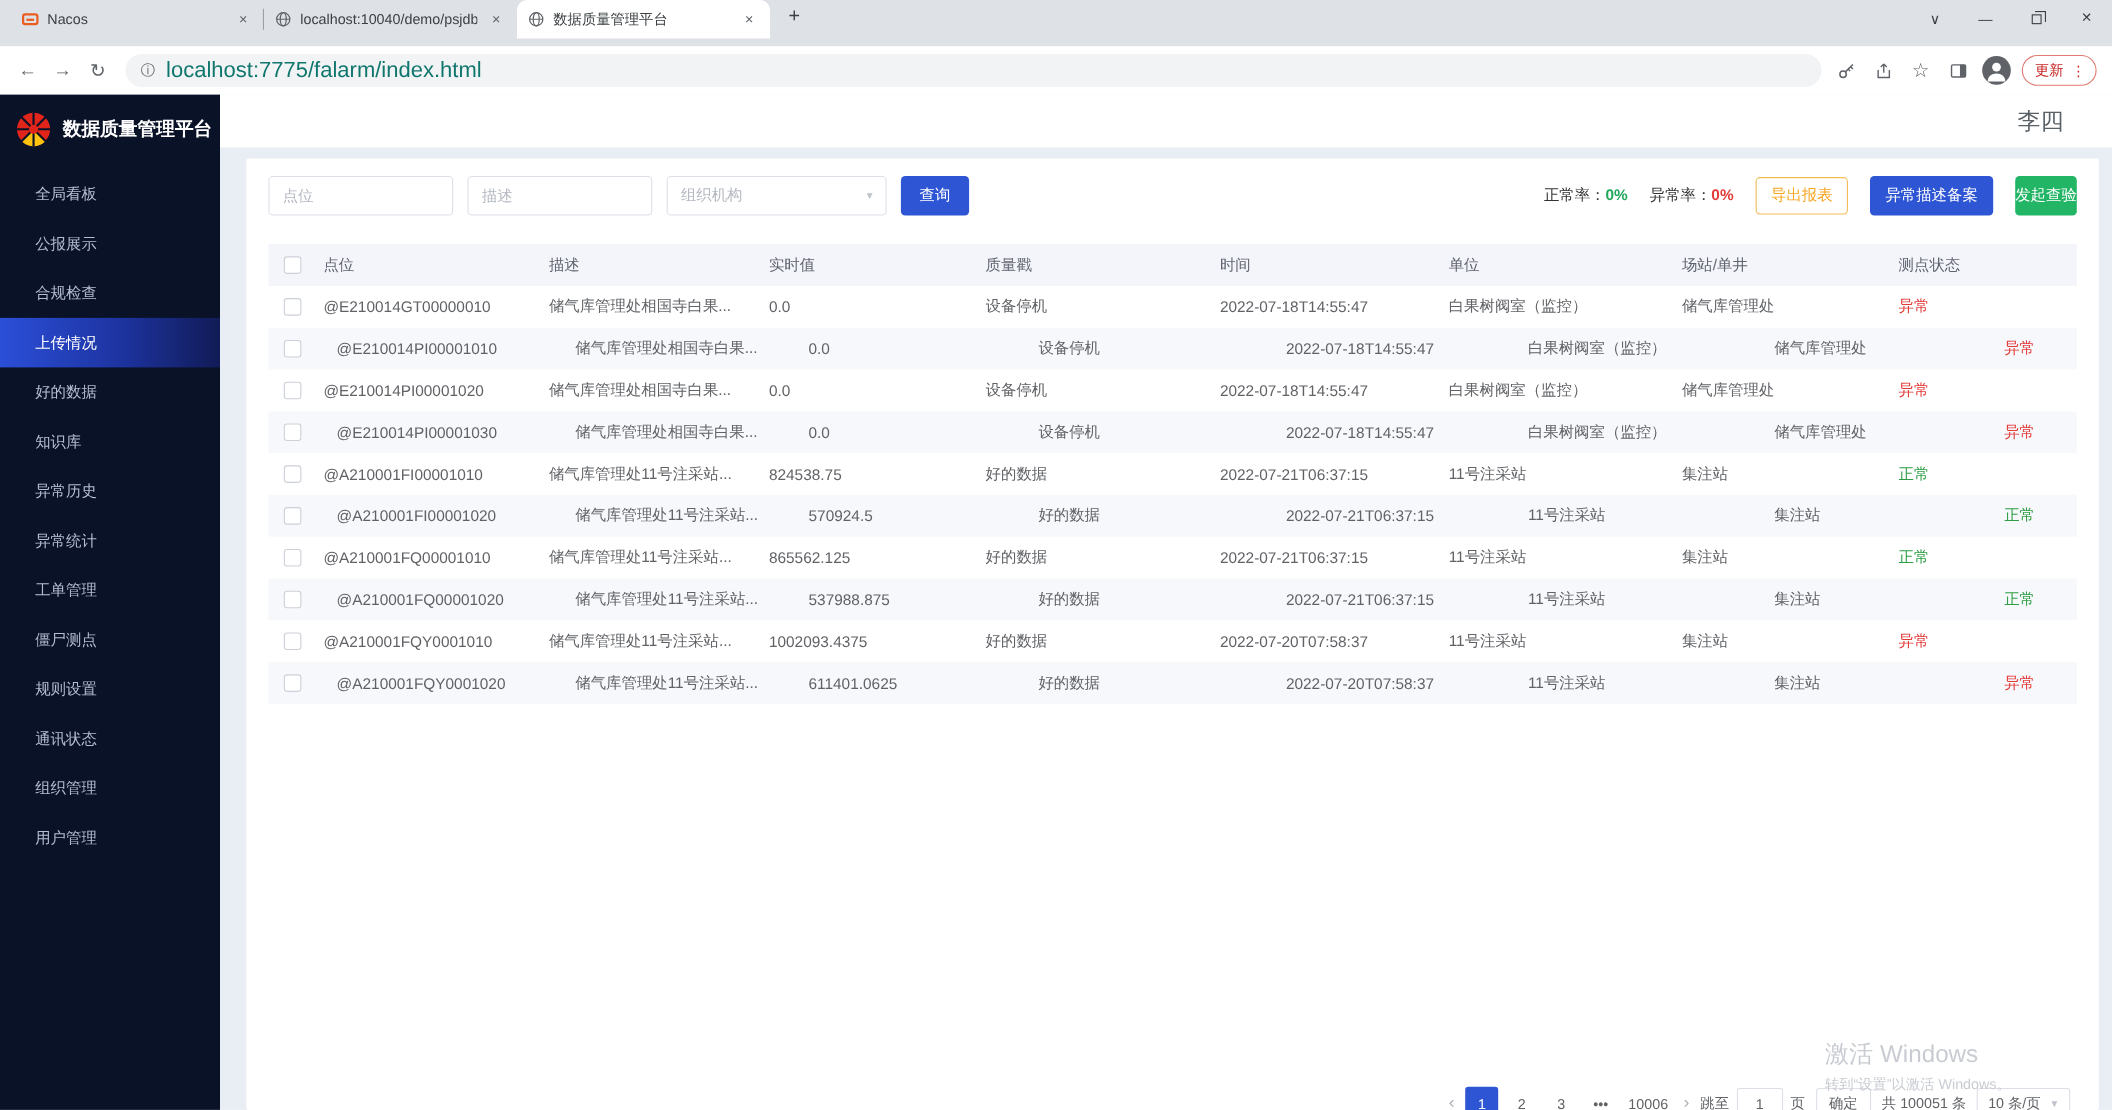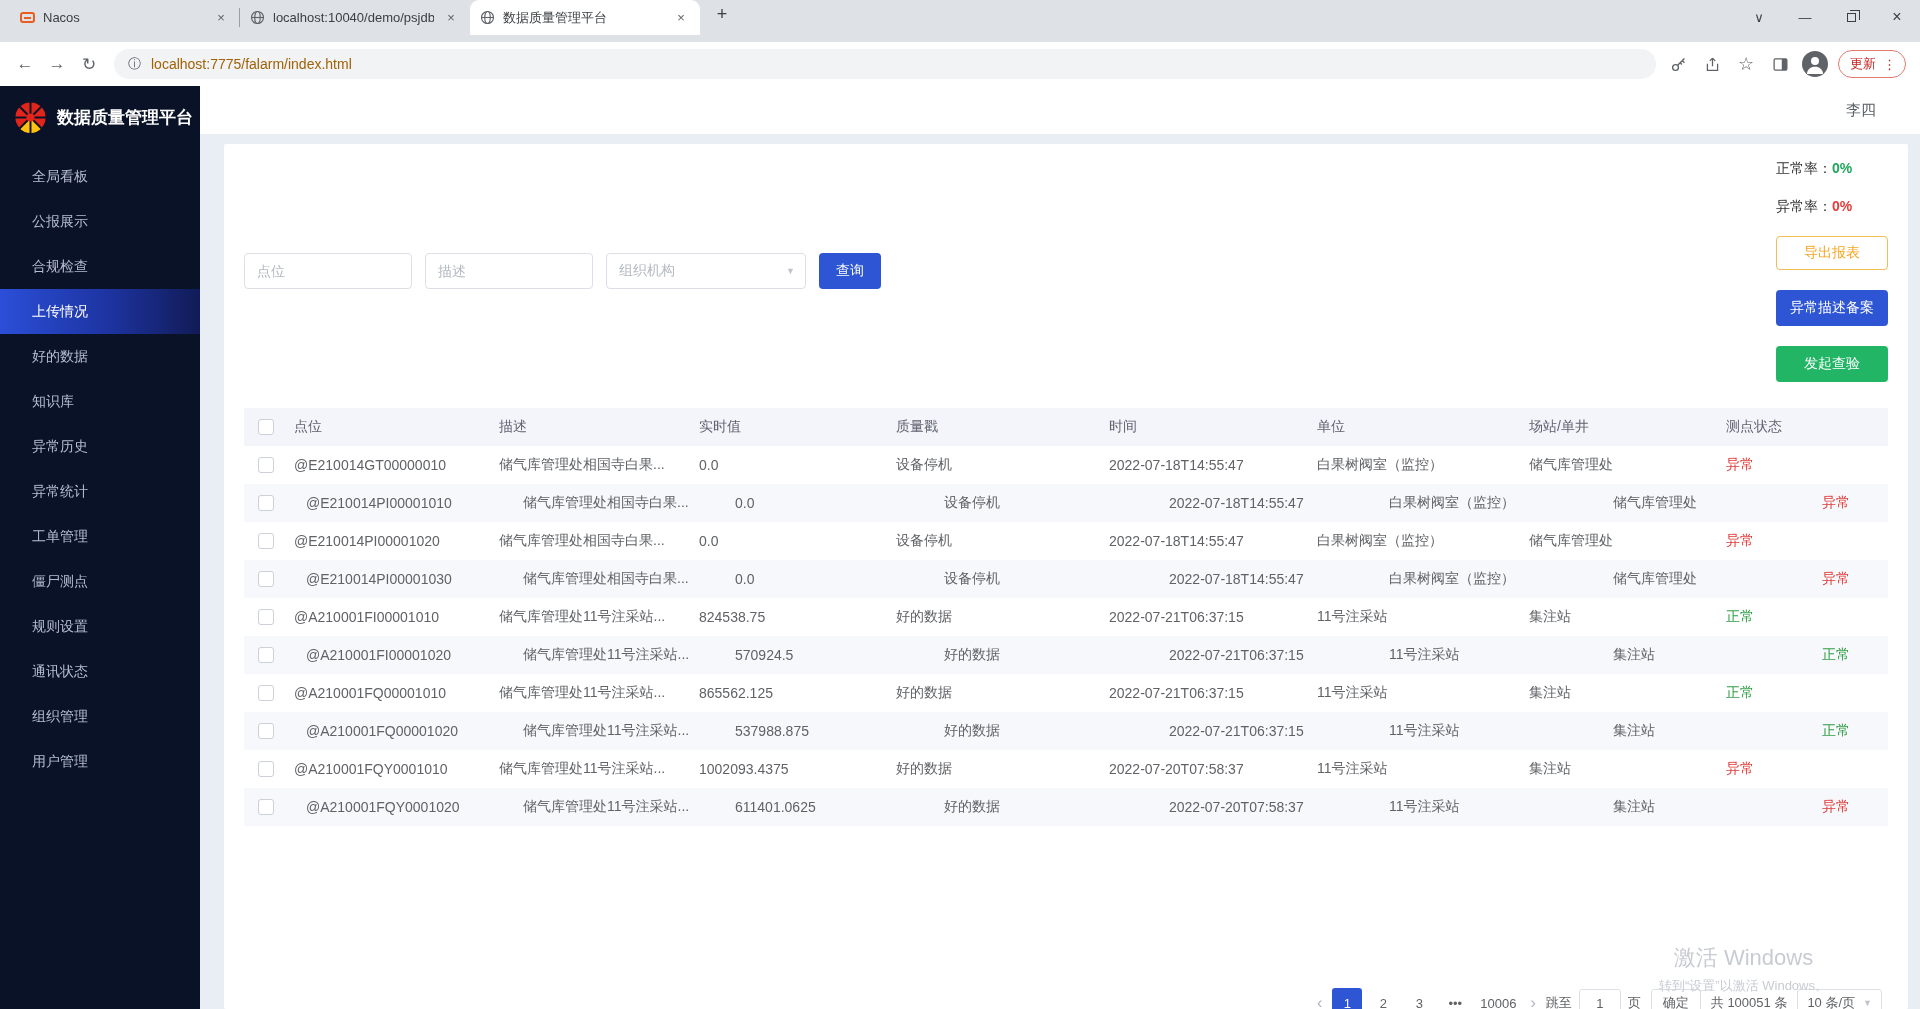--- a/index.html
+++ b/index.html
@@ -19,49 +19,49 @@
   .newtab-btn { width:28px; height:28px; margin:0 0 4px 8px; display:flex; align-items:center; justify-content:center; font-size:18px; color:#3c4043; border-radius:50%; cursor:pointer; }
   .win-controls { position:absolute; right:0; top:0; height:34px; display:flex; align-items:center; }
   .win-btn { width:46px; height:34px; display:flex; align-items:center; justify-content:center; color:#3c4043; font-size:13px; cursor:pointer; }
   .restore-glyph { width:9px; height:9px; border:1px solid #3c4043; position:relative; background:#dee1e6; }
   .restore-glyph::before { content:""; position:absolute; top:-4px; left:2px; width:9px; height:9px; border-top:1px solid #3c4043; border-right:1px solid #3c4043; }
 
   .toolbar { height:44px; background:#fff; display:flex; align-items:center; padding:0 10px; gap:2px; }
   .nav-icon { width:30px; height:30px; display:flex; align-items:center; justify-content:center; font-size:17px; color:#5f6368; border-radius:50%; cursor:pointer; }
   .urlbar { flex:1; height:30px; background:#f1f3f4; border-radius:15px; display:flex; align-items:center; padding:0 14px; gap:10px; margin:0 8px; }
   .urlbar .info-glyph { color:#5f6368; font-size:13px; }
-  .url-text { font-size:14px; color:#a16207; }
+  .url-text { font-size:20px; color:#0f766e; }
   .tb-right { display:flex; align-items:center; gap:10px; padding-right:4px; }
   .tb-ico { width:24px; height:24px; display:flex; align-items:center; justify-content:center; color:#5f6368; font-size:16px; cursor:pointer; }
   .avatar { width:26px; height:26px; border-radius:50%; background:#5f6368; display:flex; align-items:center; justify-content:center; overflow:hidden; cursor:pointer; }
   .update-pill { display:flex; align-items:center; gap:7px; border:1px solid #e07b72; color:#c5221f; border-radius:15px; padding:4px 9px 4px 11px; font-size:13px; cursor:pointer; }
   .update-pill .dots { font-size:13px; letter-spacing:0; }
 
   
   .app { display:flex; height:923px; }
   .sidebar { width:200px; background:#0a1228; flex-shrink:0; display:flex; flex-direction:column; }
   .brand { height:62px; display:flex; align-items:center; gap:9px; padding:0 13px; }
   .brand-title { color:#fff; font-size:17px; font-weight:bold; white-space:nowrap; }
   .menu { padding-top:6px; }
   .menu-item { height:45px; display:flex; align-items:center; padding-left:32px; font-size:14px; color:#b6bdd2; cursor:pointer;text-align:center; }
   .menu-item.active { background:linear-gradient(90deg,#2b4fd8 0%, #1d33a0 55%, #111b56 100%); color:#fff; }
 
   .main { flex:1; min-width:0; display:flex; flex-direction:column; background:#e9eef5; }
-  .page-header { height:48px; background:#fff; display:flex; align-items:center; justify-content:flex-end; padding-right:44px; font-size:15px; color:#596066; }
+  .page-header { height:48px; background:#fff; display:flex; align-items:center; justify-content:flex-end; padding-right:44px; font-size:21px; color:#596066; }
   .content { flex:1; padding:10px 12px 0 24px; }
   .card { background:#fff; height:100%; padding:16px 20px 0 20px; position:relative; border-radius:2px; }
 
   .filter-row { display:flex; align-items:center; gap:13px; }
   .f-input { width:168px; height:36px; border:1px solid #dcdfe6; border-radius:4px; padding:0 12px; font-size:14px; color:#333; outline:none; background:#fff; }
   .f-input::placeholder { color:#b4b8c1; }
   .f-select { width:200px; height:36px; border:1px solid #dcdfe6; border-radius:4px; padding:0 10px 0 12px; font-size:14px; color:#b4b8c1; display:flex; align-items:center; justify-content:space-between; background:#fff; cursor:pointer; }
   .f-select .caret { font-size:9px; color:#c0c4cc; }
   .btn { height:36px; border:none; border-radius:4px; font-size:14px; cursor:pointer; font-family:inherit; }
   .btn-search { width:62px; background:#2e55d4; color:#fff; }
-  .fr-right { margin-left:auto; display:flex; gap:20px;flex-direction:column; }
+  .fr-right { margin-left:auto; display:flex; align-items:center; gap:20px; }
   .rate { font-size:14px; color:#333; white-space:nowrap; }
   .rate .v { font-weight:bold; }
   .rate .v.good { color:#1fa75a; }
   .rate .v.bad { color:#e23c39; }
   .btn-export { background:#fff; border:1px solid #f3bc5юв侦6; border:1px solid #f3bc56; color:#f5a623; padding:0 13px; height:34px; }
   .btn-record { background:#2e55d4; color:#fff; padding:0 14px; }
   .btn-inspect { background:#23b566; color:#fff; padding:0 0; }
 
   
   .tbl { margin-top:26px; }
@@ -80,21 +80,21 @@
   .pg-btn { min-width:30px; height:30px; padding:0 4px; display:flex; align-items:center; justify-content:center; border-radius:3px; cursor:pointer; background:#fff; }
   .pg-btn.active { background:#2e55d4; color:#fff; }
   .pg-jump { display:flex; align-items:center; gap:7px; }
   .pg-input { width:42px; height:28px; border:1px solid #dcdfe6; border-radius:3px; text-align:center; font-size:13px; color:#606266; outline:none; }
   .pg-confirm { height:28px; padding:0 11px; border:1px solid #dcdfe6; border-radius:3px; background:#fff; font-size:13px; color:#606266; cursor:pointer; font-family:inherit; }
   .pg-total { white-space:nowrap; }
   .pg-size { height:28px; padding:0 9px; border:1px solid #dcdfe6; border-radius:3px; display:flex; align-items:center; gap:8px; cursor:pointer; background:#fff; }
   .pg-size .caret { font-size:9px; color:#c0c4cc; }
 
   .watermark { position:absolute; top:799px; right:80px; color:#c8ccd2; text-align:left; pointer-events:none; }
-  .watermark .l1 { font-size:22px;text-align:center; }
+  .watermark .l1 { font-size:22px; }
   .watermark .l2 { font-size:13px; margin-top:4px; }
 </style>
 </head>
 <body>
 
 <div id="screen">
 
   <div class="tabstrip">
     <div style="display:flex;align-items:flex-end;">
 

